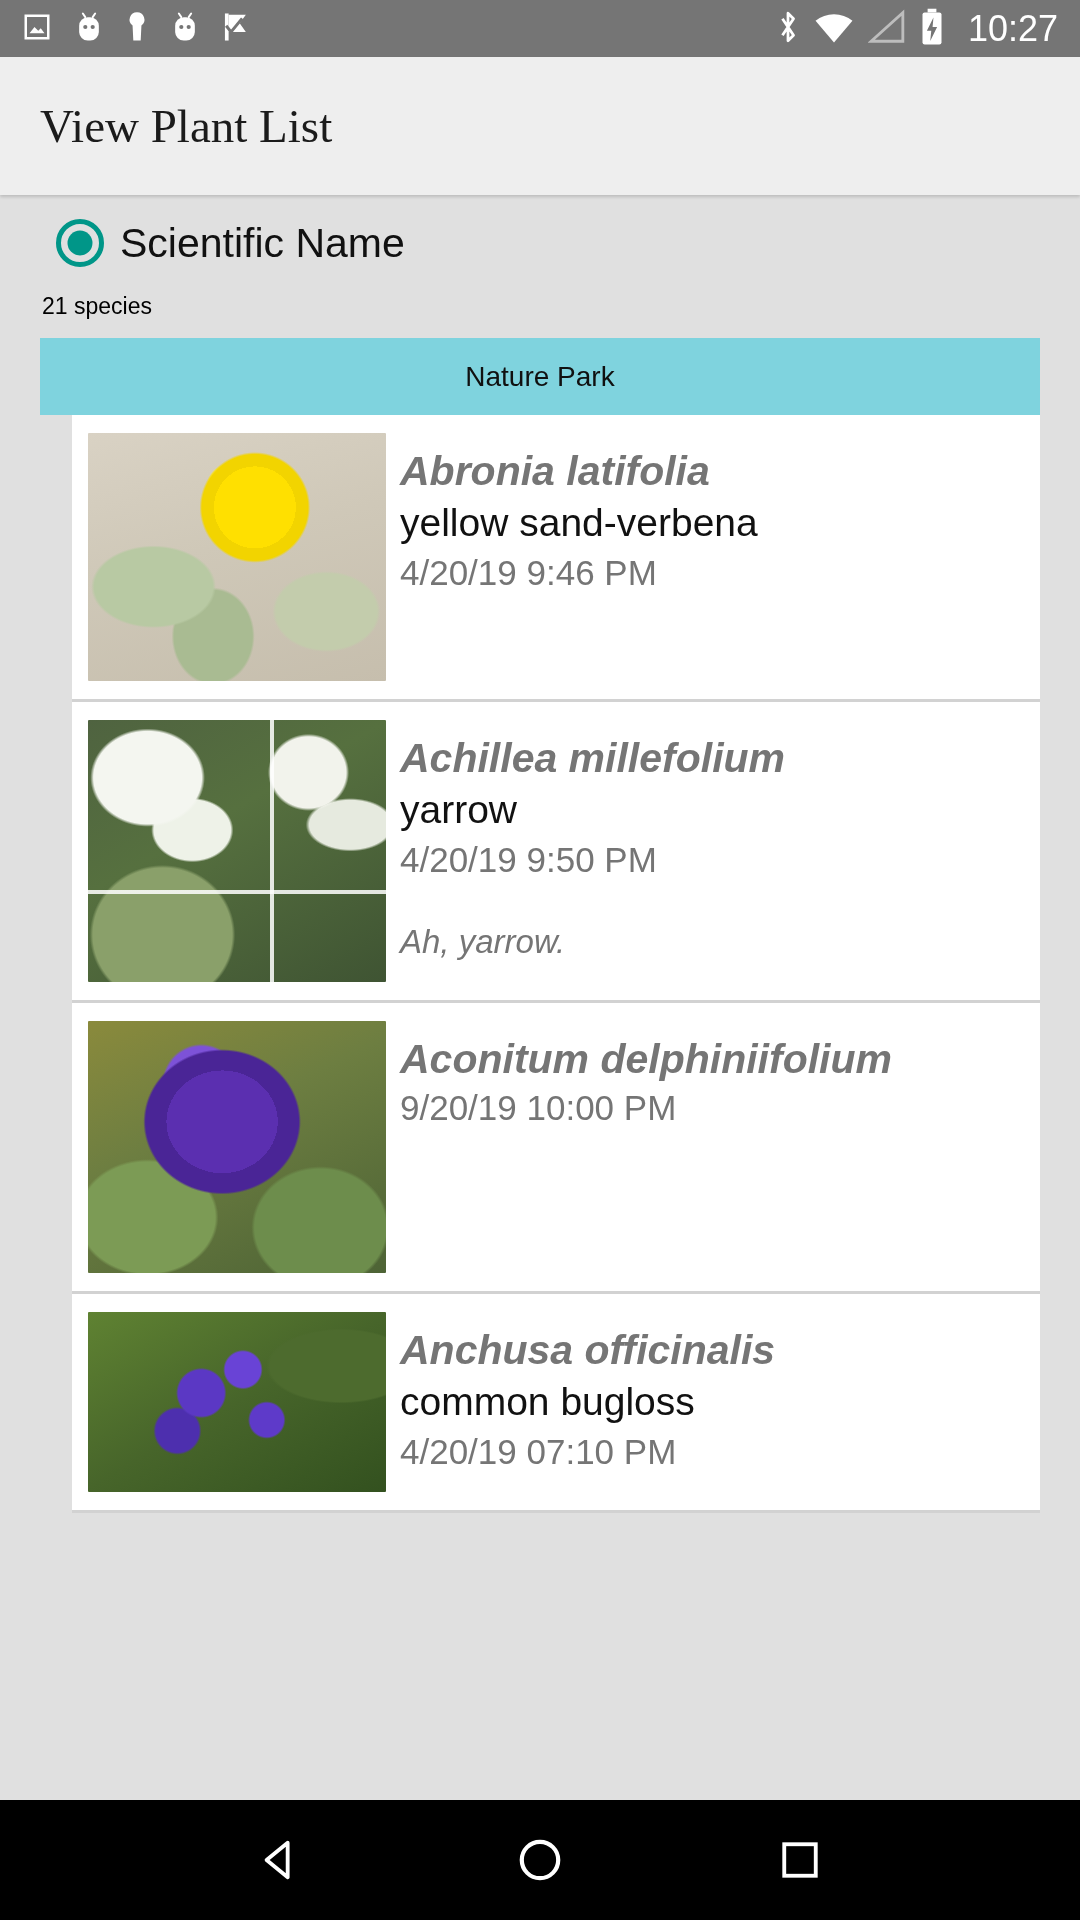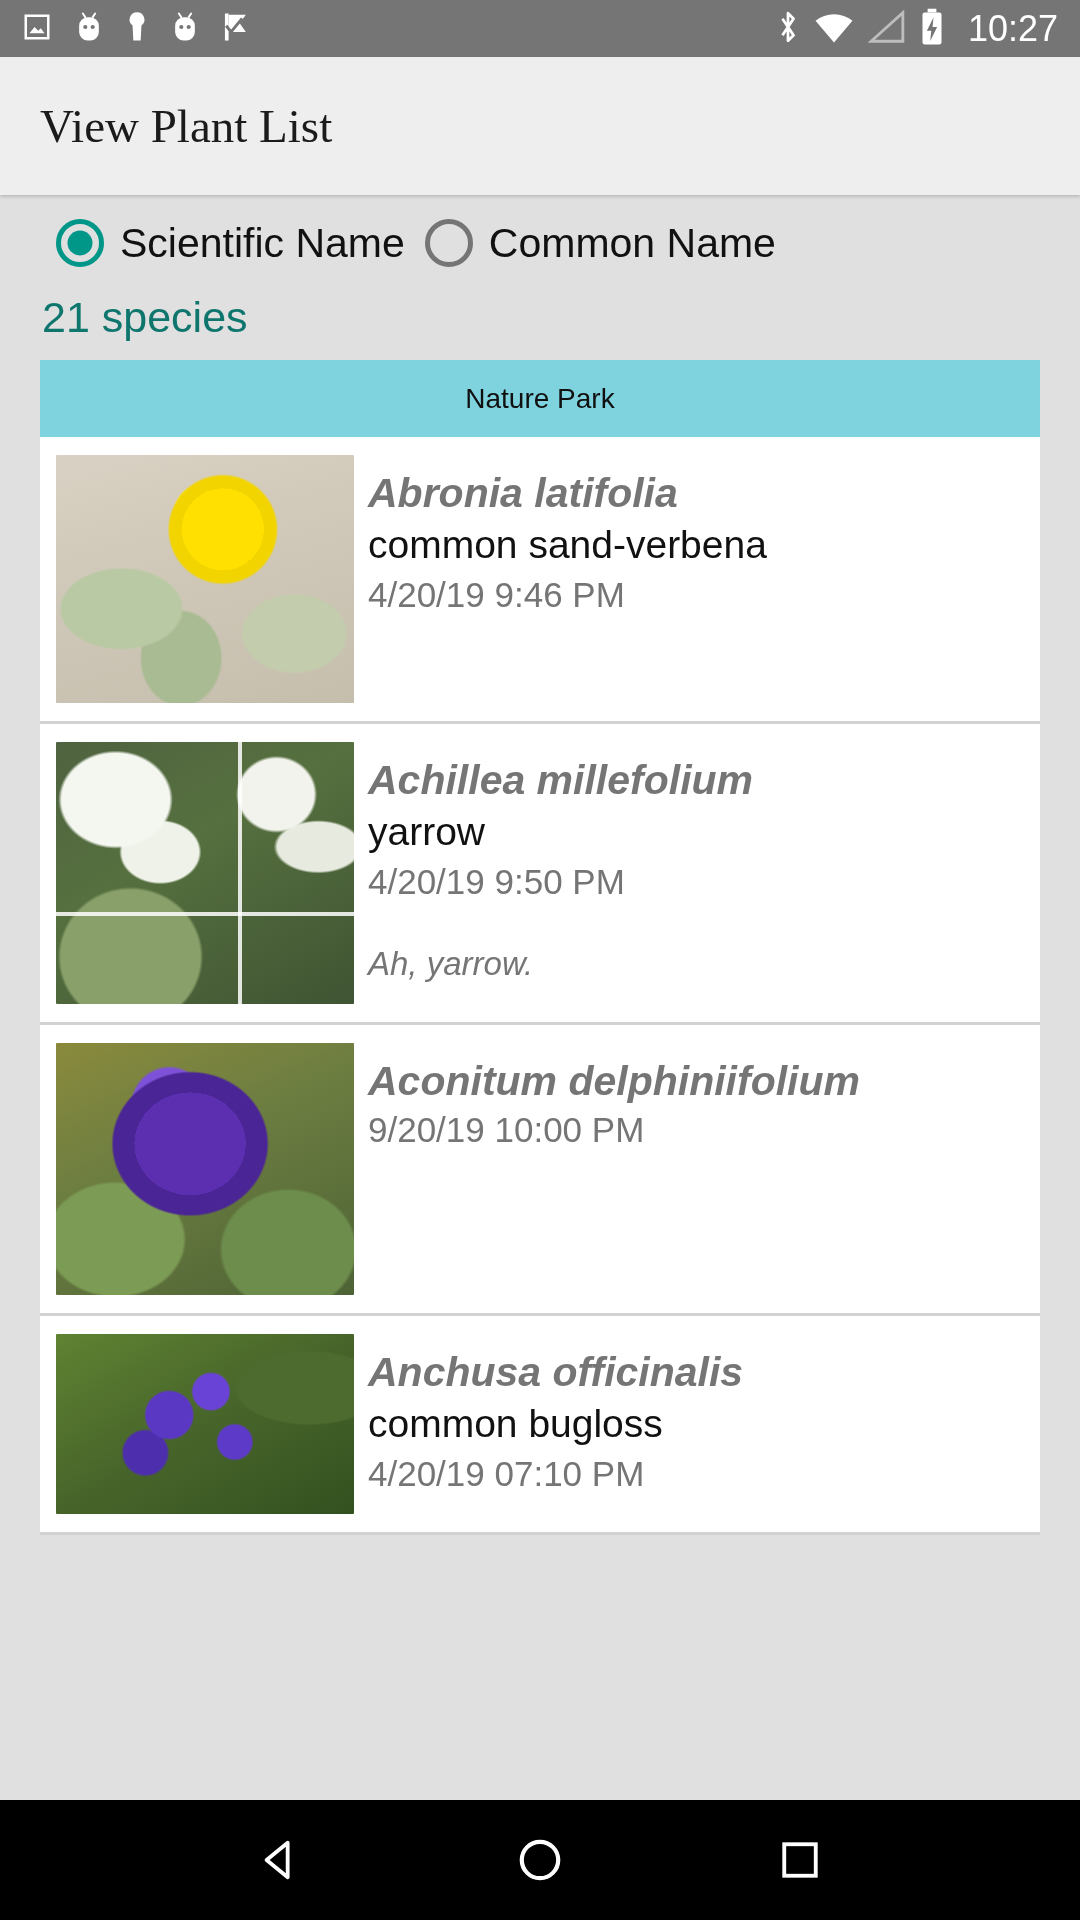--- a/index.html
+++ b/index.html
@@ -45,33 +45,34 @@
     border:5px solid #757575; position:relative; flex:0 0 auto;
   }
   .radio-circle.checked { border-color:#009688; }
   .radio-circle.checked::after {
     content:""; position:absolute; left:50%; top:50%;
     width:25px; height:25px; border-radius:50%; background:#009688;
     transform:translate(-50%,-50%);
   }
   .radio-label { font-size:41px; color:#111; margin-left:16px; white-space:nowrap; }
 
-  .species-count { font-size:43px; color:#0f766e; padding:26px 0 0 42px; }
+  .species-count { font-size:23px; color:#000000; padding:26px 0 0 42px; }
 
   .list-wrap { margin:18px 40px 0 40px; }
 
   .group-header {
     background:#7fd3de; height:77px;
     display:flex; align-items:center; justify-content:center;
   }
   .group-header-text { font-size:28px; color:#101010; }
 
   .plant-row {
     background:#ffffff; display:flex; padding:18px 0 18px 16px;
     border-bottom:3px solid #d2d2d2;
+    margin-left:32px;
   }
   .thumb {
     width:298px; flex:0 0 298px; border-radius:1px;
     background-size:cover; background-position:center;
   }
   .thumb.h1 { height:248px; }
   .thumb.h2 { height:262px; }
   .thumb.h3 { height:252px; }
   .thumb.h4 { height:180px; }
   .row-text { padding-left:14px; padding-top:14px; flex:1 1 auto; min-width:0; }
@@ -203,39 +204,35 @@
     <div class="appbar-title">View Plant List</div>
   </div>
 
   <div class="content">
 
     <div class="radio-row">
       <label class="radio-opt">
         <span class="radio-circle checked"></span>
         <span class="radio-label">Scientific Name</span>
       </label>
-      <label class="radio-opt">
-        <span class="radio-circle"></span>
-        <span class="radio-label">Common Name</span>
-      </label>
     </div>
 
     <div class="species-count">21 species</div>
 
     <div class="list-wrap">
 
       <div class="group-header">
         <span class="group-header-text">Nature Park</span>
       </div>
 
       <div class="plant-row">
         <div class="thumb h1 img-abronia"></div>
         <div class="row-text">
           <div class="sci-name">Abronia latifolia</div>
-          <div class="com-name">common sand-verbena</div>
+          <div class="com-name">yellow sand-verbena</div>
           <div class="timestamp">4/20/19 9:46 PM</div>
         </div>
       </div>
 
       <div class="plant-row">
         <div class="thumb h2 img-achillea"></div>
         <div class="row-text">
           <div class="sci-name">Achillea millefolium</div>
           <div class="com-name">yarrow</div>
           <div class="timestamp">4/20/19 9:50 PM</div>

